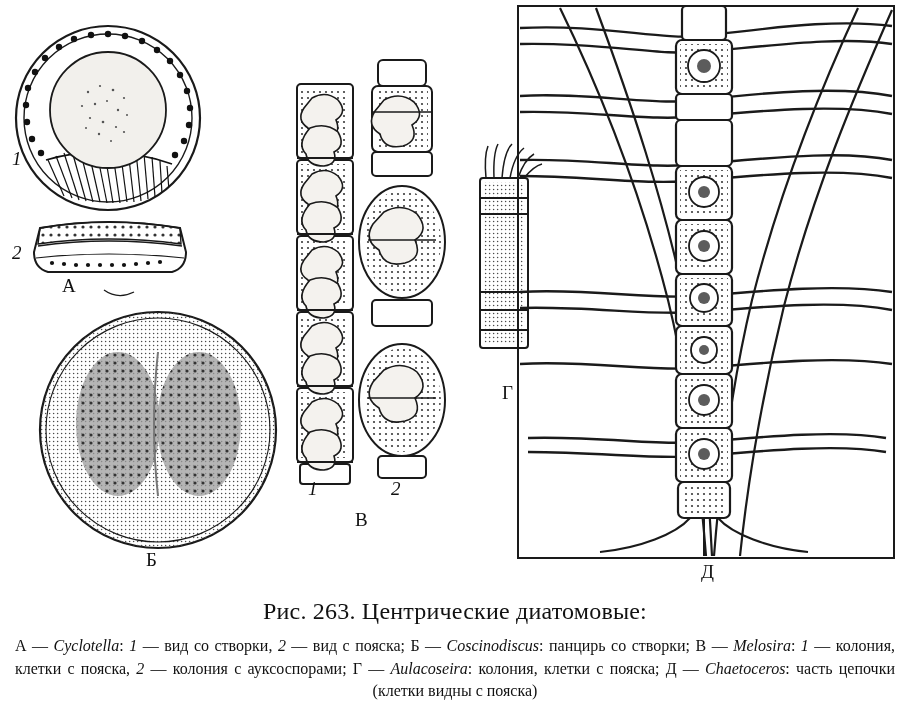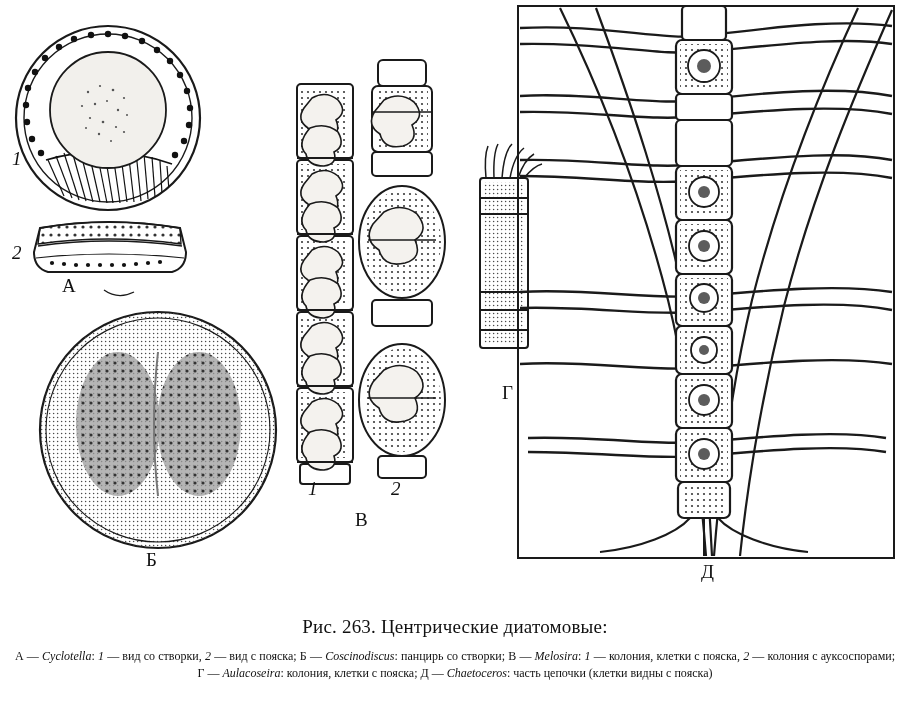--- a/index.html
+++ b/index.html
@@ -37,26 +37,26 @@
     font-weight: normal;
   }
   #caption-block {
     position: absolute;
     left: 0;
     top: 598px;
     width: 910px;
     text-align: center;
   }
   #caption-title {
-    font-size: 19px;
-    margin: 18px 0 10px 0;
+    font-size: 24px;
+    margin: 0 0 10px 0;
     letter-spacing: 0.2px;
   }
   #caption-body {
-    font-size: 12px;
+    font-size: 16px;
     line-height: 1.42;
     margin: 8px auto;
     width: 880px;
     text-align: justify;
     text-align-last: center;
   }
   .sp {
     font-style: italic;
   }
 </style>

